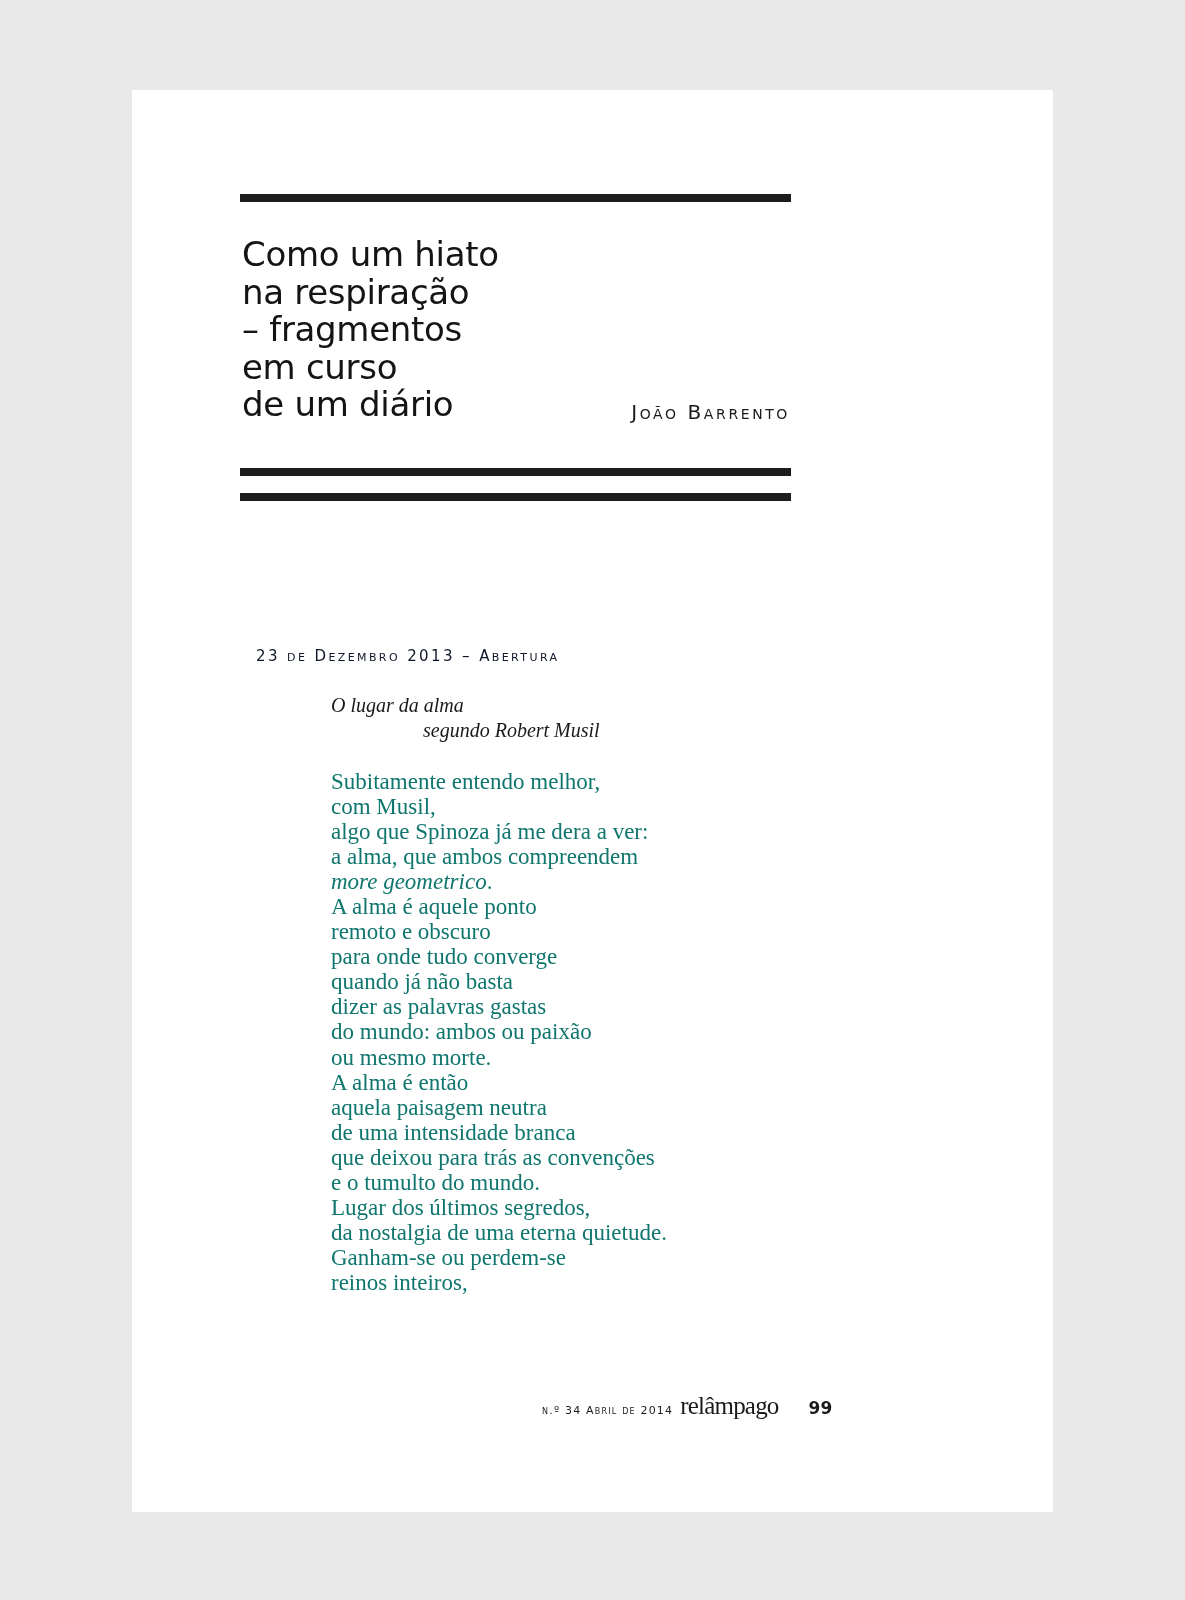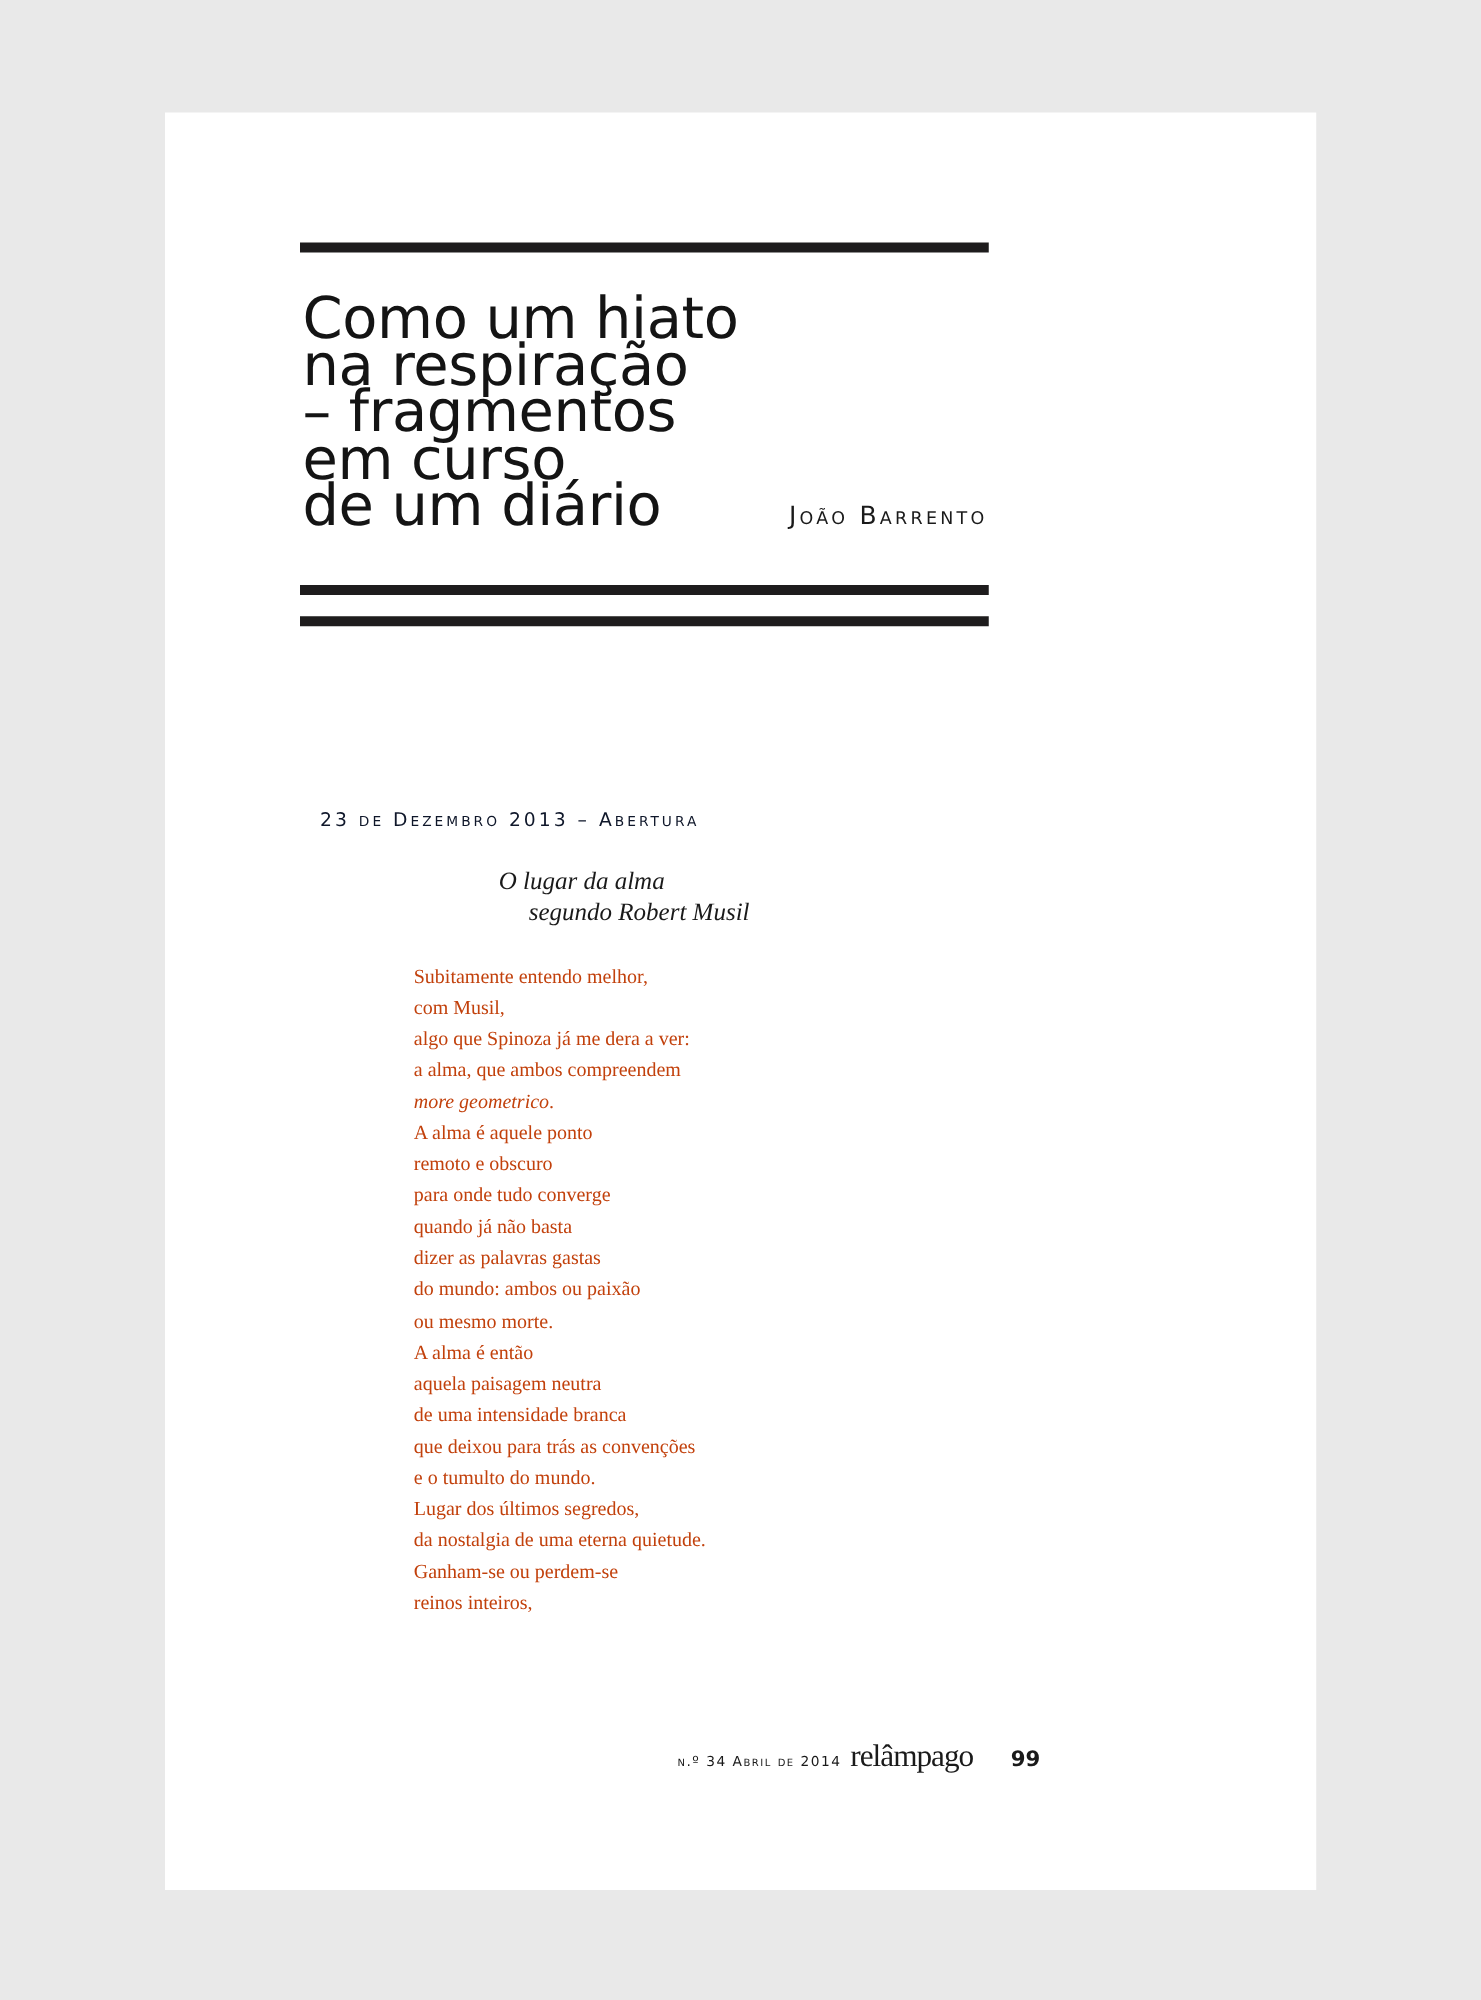--- a/index.html
+++ b/index.html
@@ -28,21 +28,21 @@
       height: 8px;
       background: #1e1c1d;
     }
     .title {
       position: absolute;
       left: 242px;
       top: 236px;
       margin: 0;
       font-family: "DejaVu Sans", sans-serif;
       font-weight: normal;
-      font-size: 46px;
+      font-size: 34px;
       line-height: 37.5px;
       color: #141414;
       letter-spacing: -0.3px;
     }
     .title span { display: block; white-space: nowrap; }
     .author {
       position: absolute;
       right: 395px;
       top: 400px;
       font-family: "DejaVu Sans", sans-serif;
@@ -69,29 +69,29 @@
       left: 331px;
       top: 693px;
       font-family: "Liberation Serif", serif;
       font-style: italic;
       font-size: 20px;
       line-height: 25px;
       color: #1a1a1a;
       white-space: nowrap;
     }
     .poem-title .l2 { padding-left: 92px; display: block; }
-    .poem-title .l1 { display: block; text-align: center; }
+    .poem-title .l1 { display: block; }
     .poem {
       position: absolute;
       left: 331px;
       top: 769px;
       font-family: "Liberation Serif", serif;
-      font-size: 16px;
+      font-size: 23px;
       line-height: 25.05px;
-      color: #c2410c;
+      color: #0f766e;
     }
     .poem .line { display: block; white-space: nowrap; }
     .poem .it { font-style: italic; }
     .footer {
       position: absolute;
       left: 542px;
       top: 1392px;
       display: flex;
       align-items: baseline;
       white-space: nowrap;

